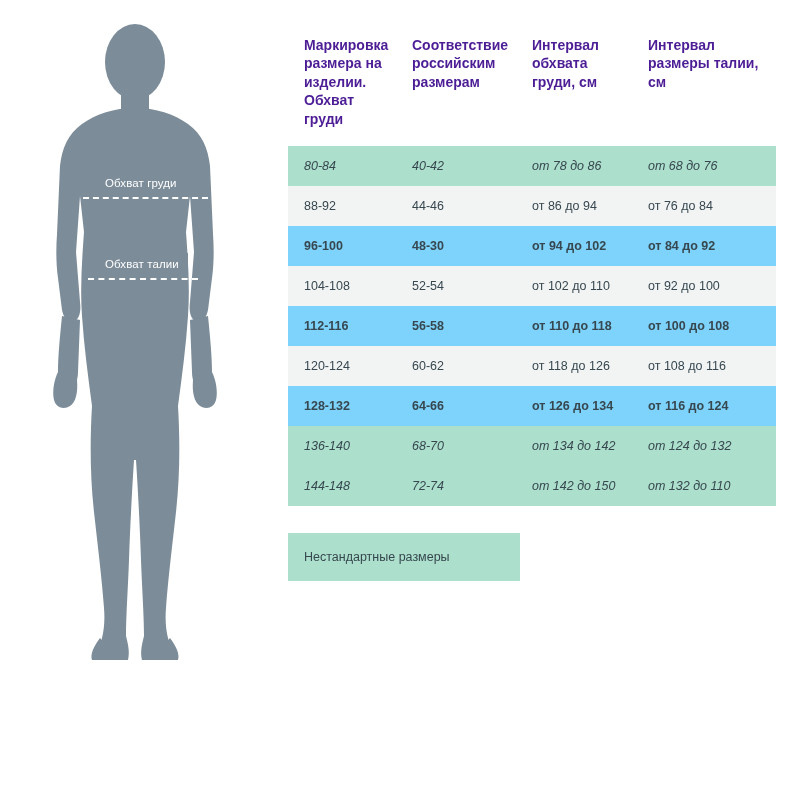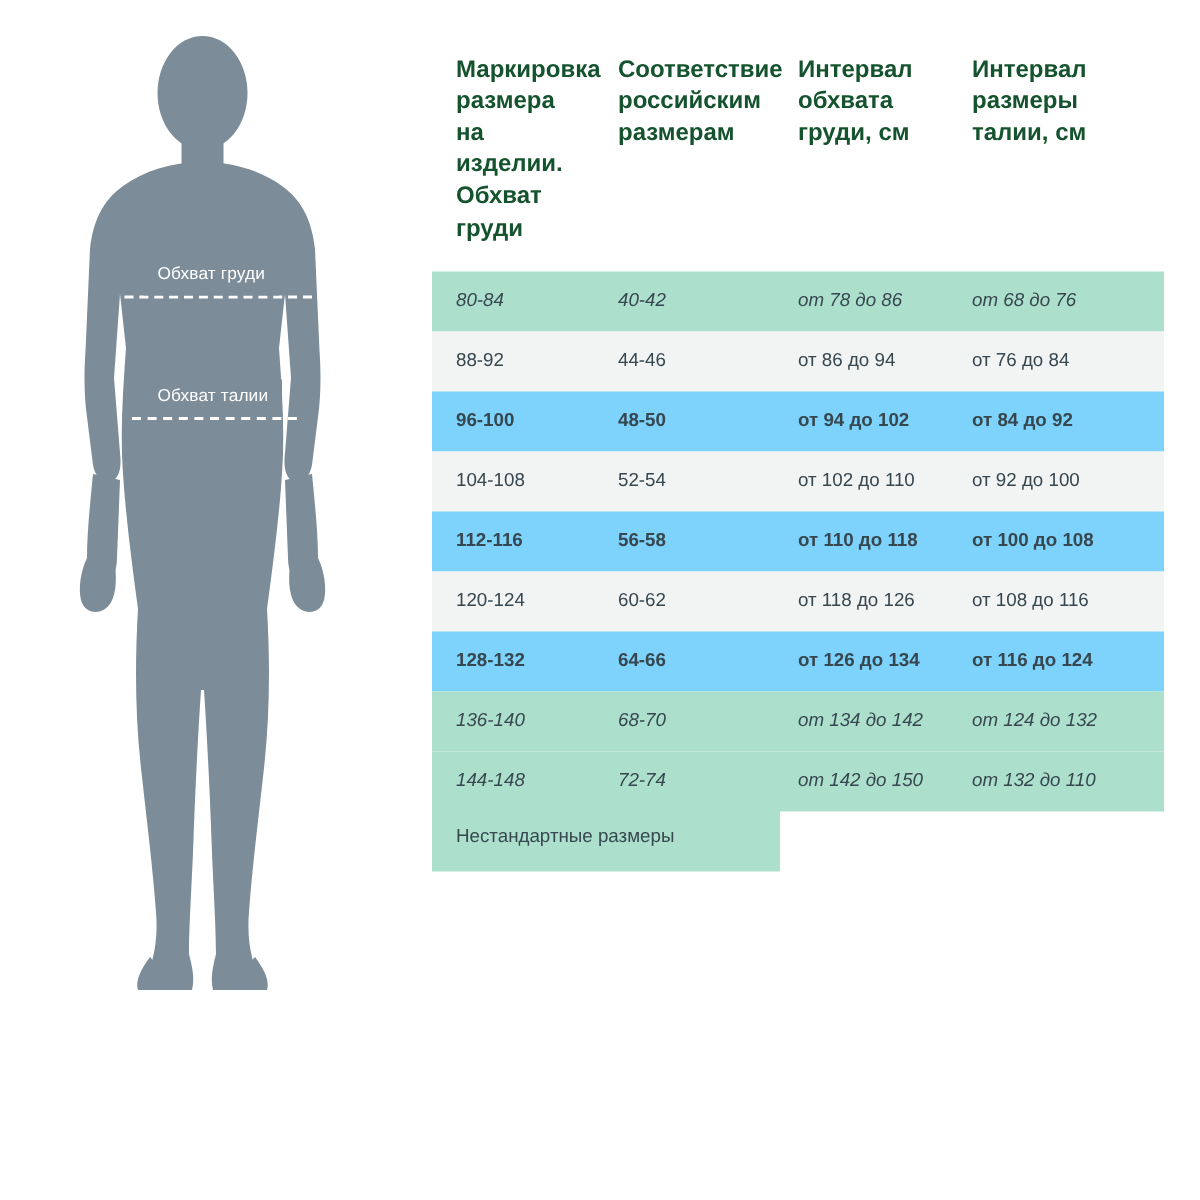--- a/index.html
+++ b/index.html
@@ -58,23 +58,23 @@
     width: 488px;
   }
   table.size-table {
     border-collapse: collapse;
     width: 488px;
     table-layout: fixed;
   }
   table.size-table th {
     text-align: left;
     vertical-align: top;
-    font-size: 16px;
+    font-size: 14px;
     font-weight: bold;
-    color: #14532d;
+    color: #4c1d95;
     padding: 4px 12px 18px 16px;
     line-height: 1.32;
   }
   table.size-table td {
     text-align: left;
     vertical-align: middle;
     font-size: 12.5px;
     color: #37474f;
     padding: 0 12px 0 16px;
     height: 40px;
@@ -208,21 +208,21 @@
         <td>от 68 до 76</td>
       </tr>
       <tr class="row-alt">
         <td>88-92</td>
         <td>44-46</td>
         <td>от 86 до 94</td>
         <td>от 76 до 84</td>
       </tr>
       <tr class="row-plain">
         <td>96-100</td>
-        <td>48-50</td>
+        <td>48-30</td>
         <td>от 94 до 102</td>
         <td>от 84 до 92</td>
       </tr>
       <tr class="row-alt">
         <td>104-108</td>
         <td>52-54</td>
         <td>от 102 до 110</td>
         <td>от 92 до 100</td>
       </tr>
       <tr class="row-plain">

